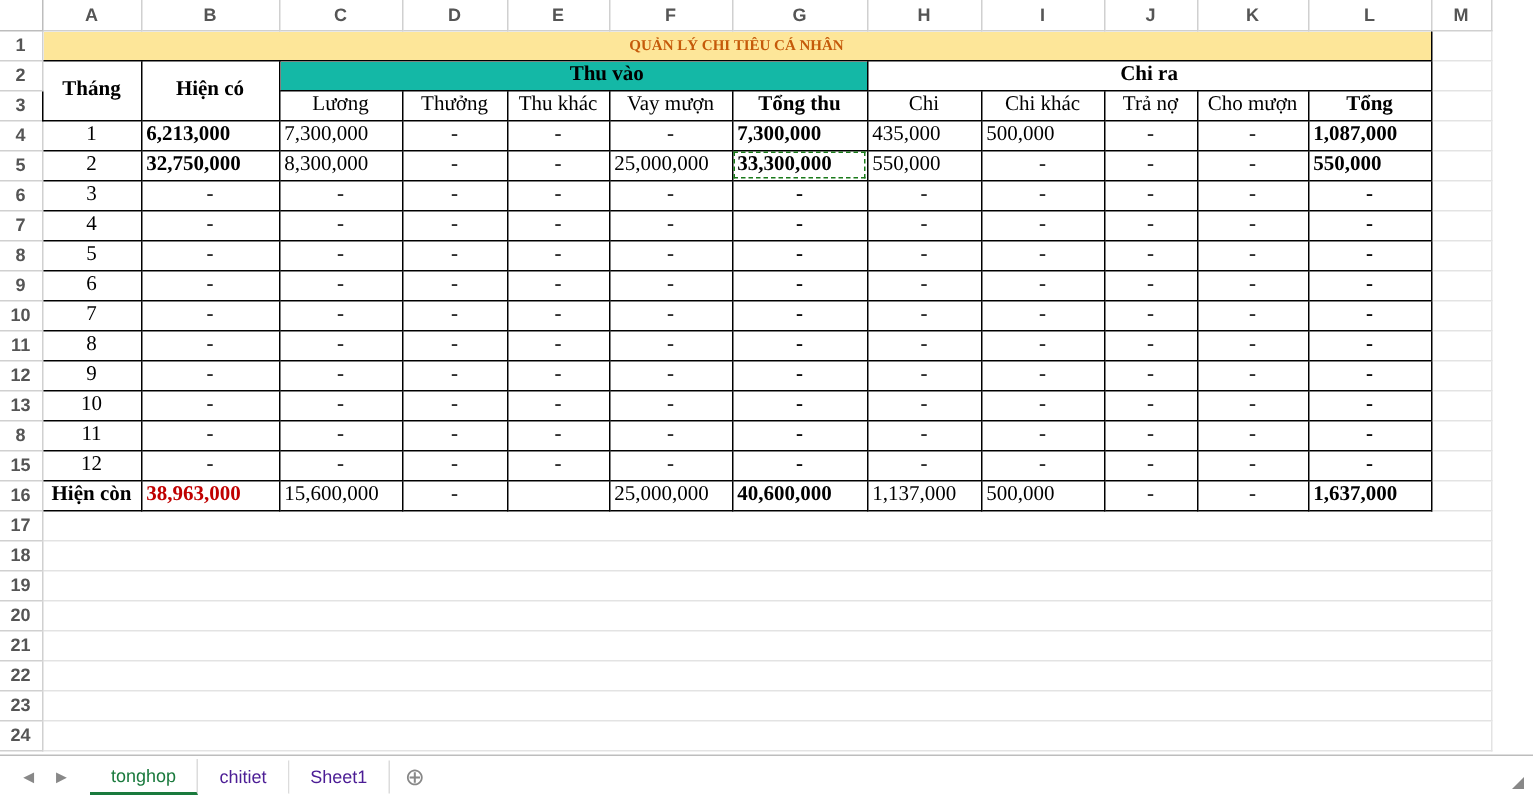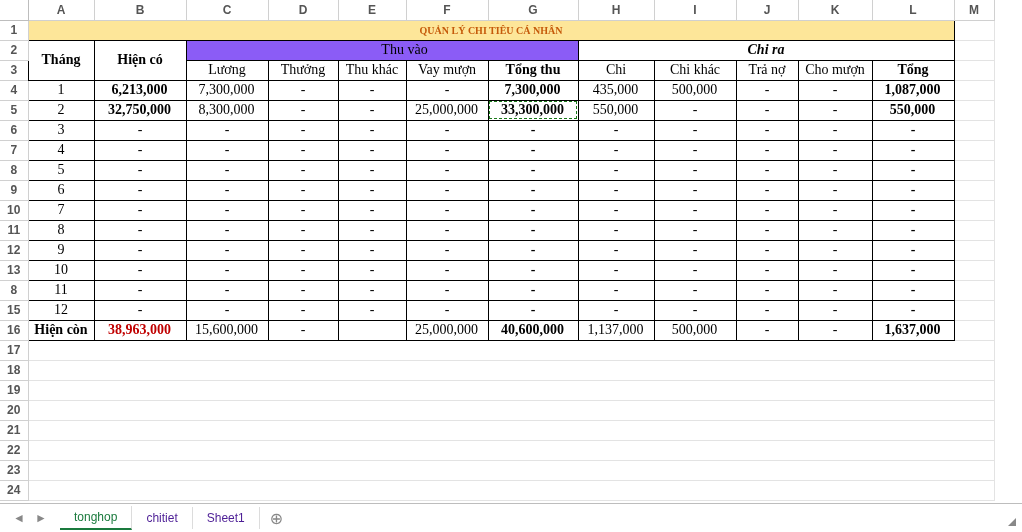--- a/index.html
+++ b/index.html
@@ -78,30 +78,29 @@
   .cell.data { border: 1px solid #000; }
 
   .title {
     background: #fde699;
     color: #c55a0a;
     font-weight: bold;
     font-family: "Times New Roman", Times, serif;
     font-size: 10px;
   }
   .thuvao {
-    background: #8b5cf6;
-    font-weight: normal;
+    background: #14b8a6;
+    font-weight: bold;
     padding-left: 48px;
   }
   .chira {
     font-weight: bold;
-    font-style: italic;
   }
   .bold { font-weight: bold; }
-  .right { text-align: center; padding-right: 4px; }
+  .right { text-align: left; padding-right: 4px; }
   .red { color: #c00000; }
 
   .marching {
     outline: 1.5px dashed #1a7a1a;
     outline-offset: -2px;
   }
 
   
   .tabbar {
     position: absolute;

